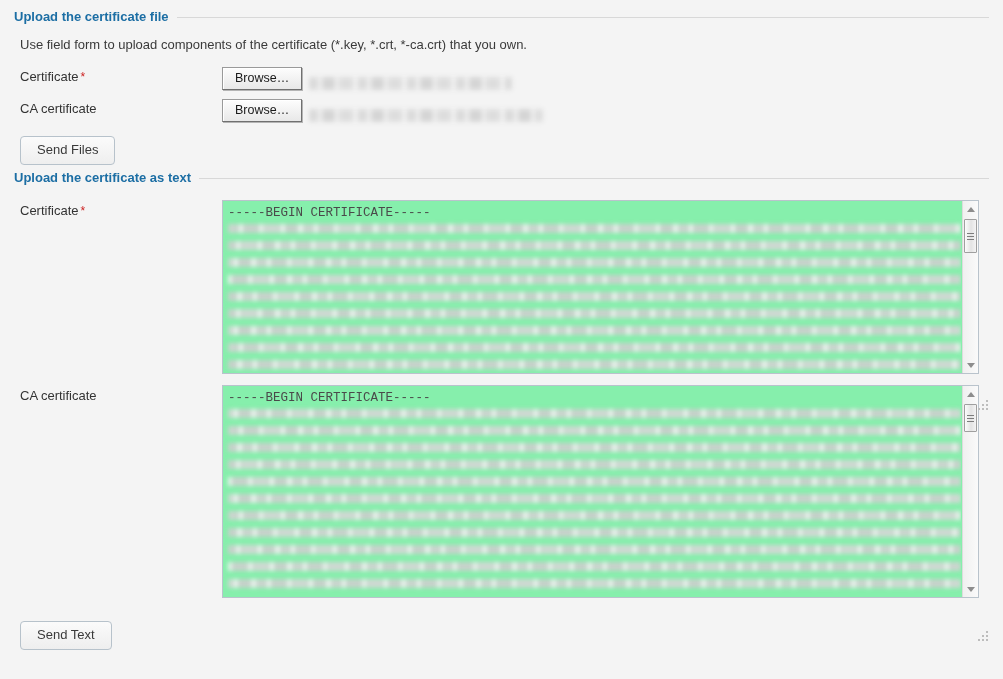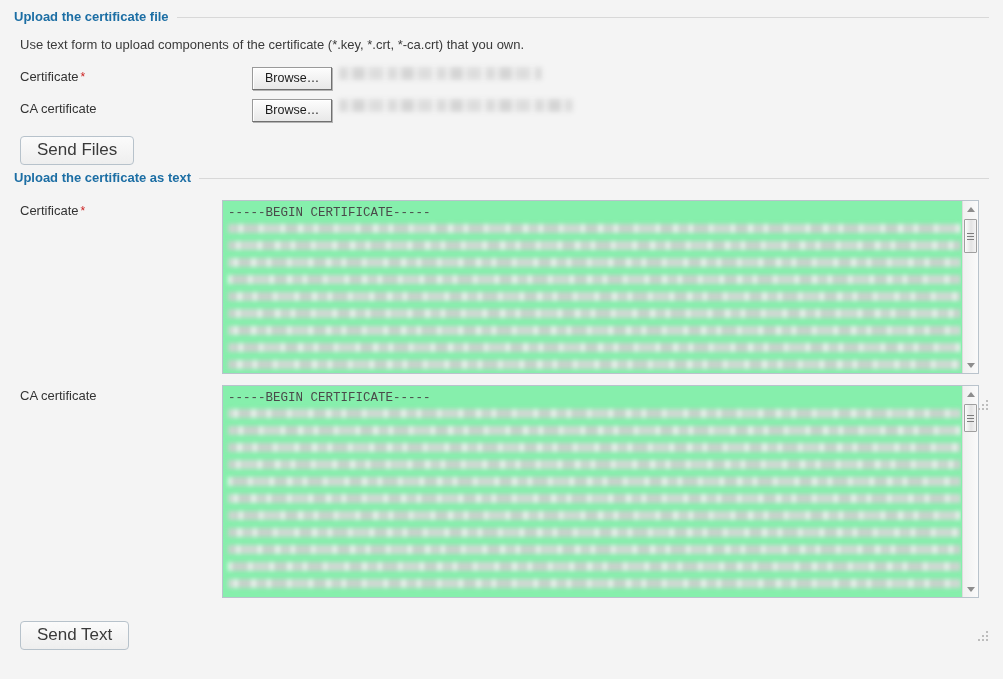--- a/index.html
+++ b/index.html
@@ -73,23 +73,22 @@
     line-height: 20px;
   }
   .req-star {
     color: #cc2222;
     font-size: 12px;
     padding-left: 2px;
   }
 
   .file-field {
     display: flex;
-    align-items: flex-start;
+    align-items: flex-end;
     gap: 7px;
-    margin-left: 30px;
   }
 
   
   .browse-button {
     display: inline-block;
     font-family: "Liberation Sans", sans-serif;
     font-size: 12.5px;
     color: #1a1a1a;
     line-height: 14px;
     padding: 3px 12px 4px 12px;
@@ -115,21 +114,21 @@
         #dcdcdc 30px, #dcdcdc 44px,
         #f2f2f2 44px, #f2f2f2 49px);
     filter: blur(2.4px);
     opacity: .95;
   }
 
   
   .submit-button {
     display: inline-block;
     font-family: "Liberation Sans", sans-serif;
-    font-size: 17px;
+    font-size: 13px;
     color: #3a3a3a;
     line-height: 16px;
     padding: 5px 16px 6px 16px;
     background: linear-gradient(#fbfbfb, #eeeeee);
     border: 1px solid #b7c2cb;
     border-radius: 4px;
     cursor: pointer;
   }
   #send-files-button { margin: 5px 0 0 6px; }
   #send-text-button  { margin: 12px 0 0 6px; }
@@ -279,21 +278,21 @@
 <body>
 
 <div class="page">
 
   
   <div class="section-header" id="section-files-header">
     <span class="legend-text">Upload the certificate file</span>
     <span class="legend-rule"></span>
   </div>
 
-  <div class="section-desc">Use text form to upload components of the certificate (*.key, *.crt, *-ca.crt) that you own.</div>
+  <div class="section-desc">Use field form to upload components of the certificate (*.key, *.crt, *-ca.crt) that you own.</div>
 
   <div class="file-rows">
 
     <div class="form-row">
       <div class="row-label"><span>Certificate</span><span class="req-star">*</span></div>
       <div class="file-field">
         <span class="browse-button">Browse…</span>
         <span class="redacted" style="width:203px"></span>
       </div>
     </div>

